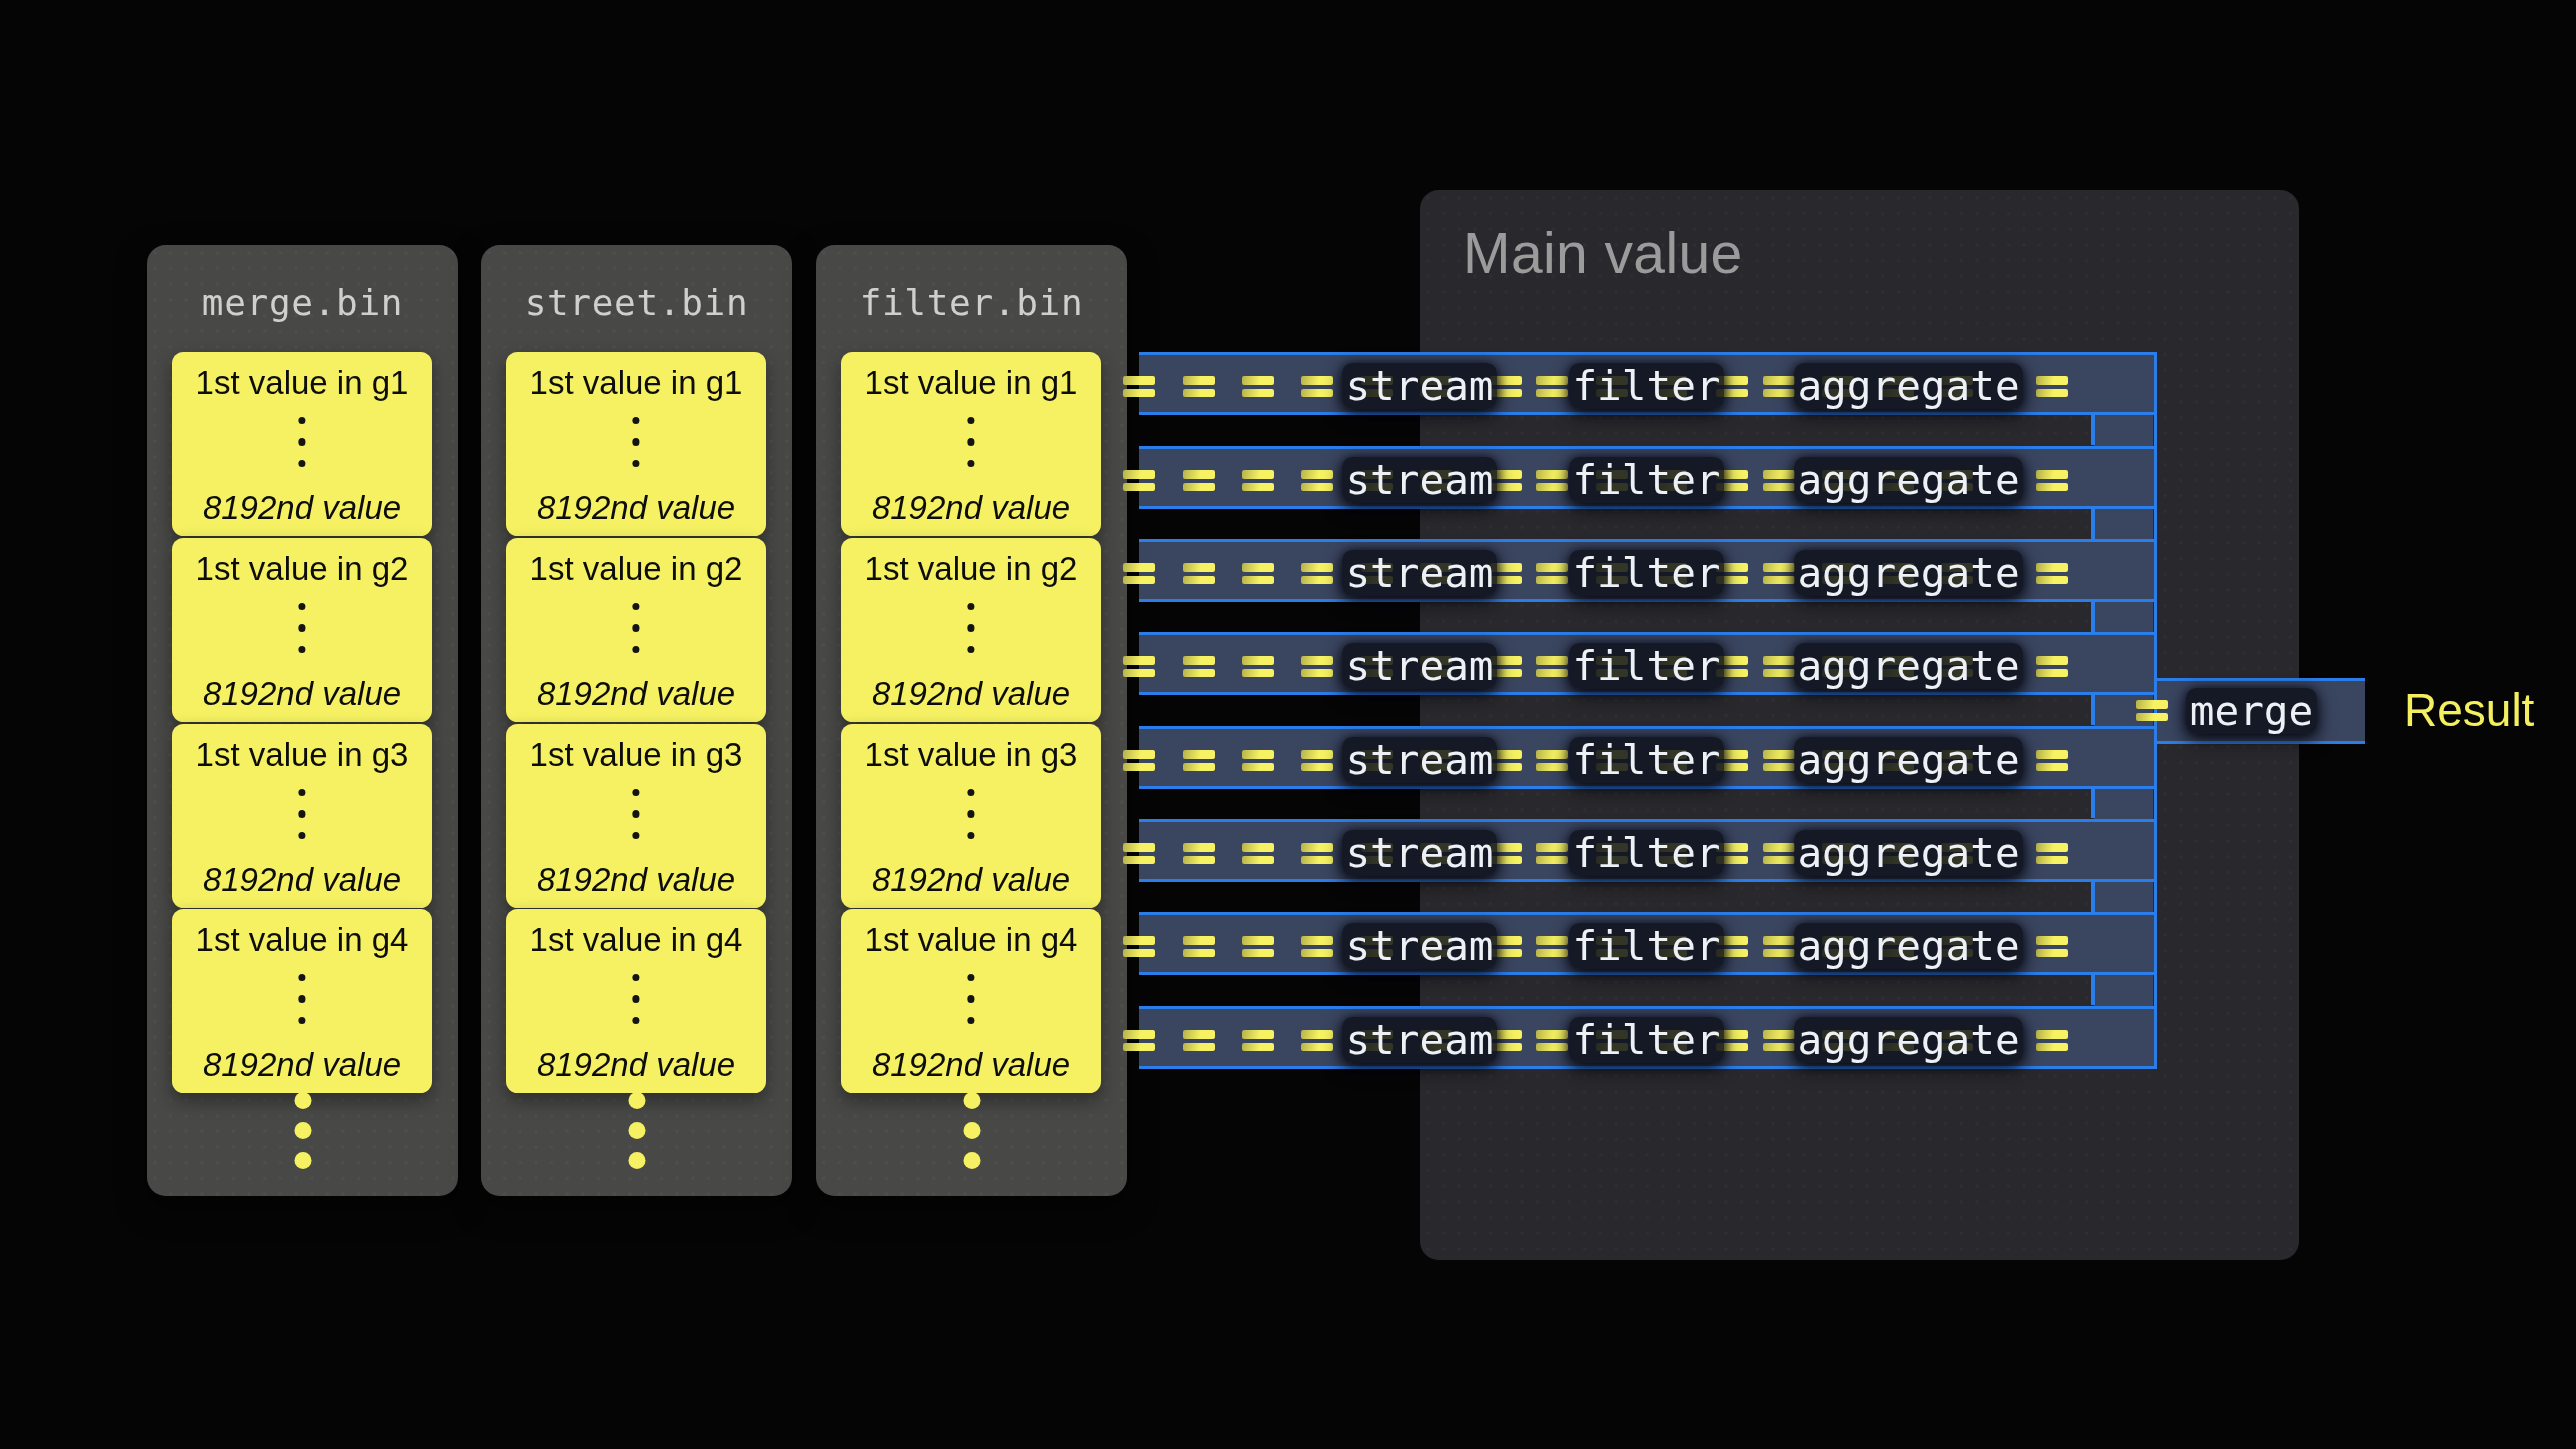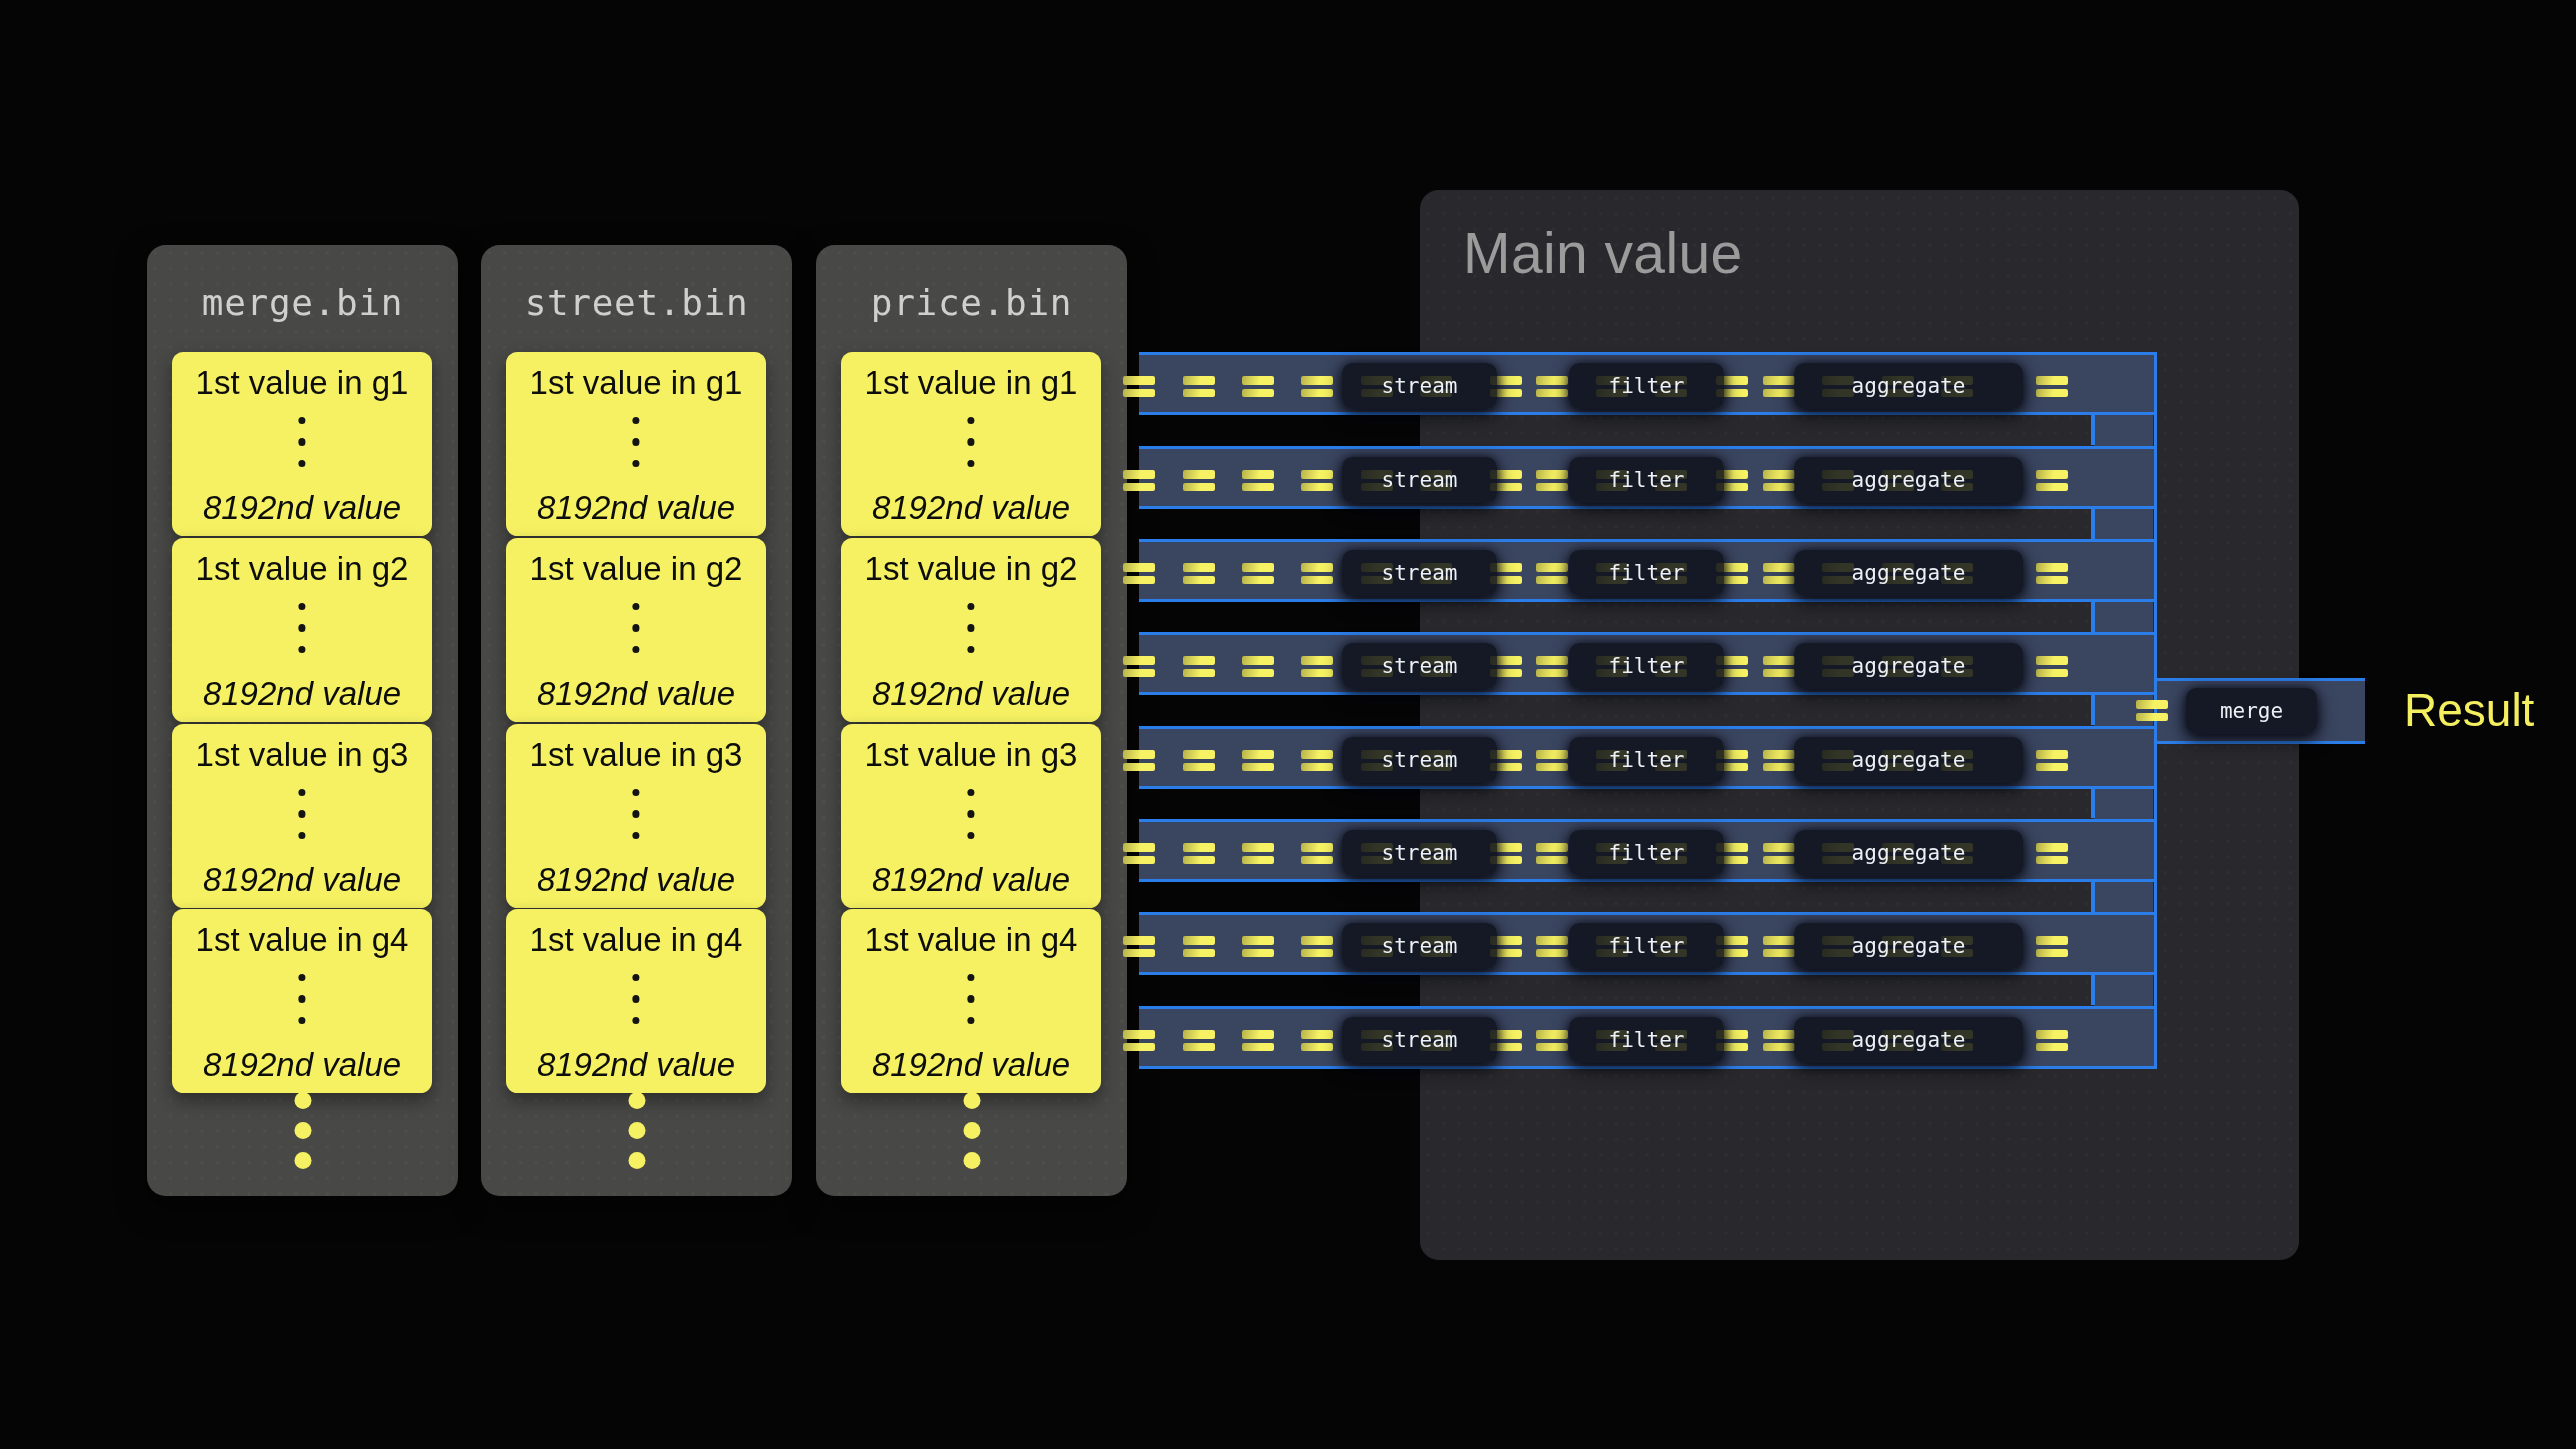--- a/index.html
+++ b/index.html
@@ -167,21 +167,21 @@
   .chip {
     position: absolute;
     top: 7.9px;
     height: 46px;
     box-sizing: border-box;
     background: rgba(13, 17, 26, 0.84);
     border-radius: 10px;
     box-shadow: 0 5.7px 18.6px rgba(2, 4, 10, 0.85), 0 0 10px rgba(2, 4, 10, 0.6);
     color: #edf1f6;
     font-family: "DejaVu Sans Mono", monospace;
-    font-size: 21px;
+    font-size: 41px;
     line-height: 46px;
     text-align: center;
   }
 
   
   .merge-tab {
     position: absolute;
     left: 2157px;
     top: 678px;
     width: 208px;
@@ -304,21 +304,21 @@
           </div>
           <div class="g-last">8192nd value</div>
         </div>
         <div class="file-ellipsis">
           <i></i>
           <i></i>
           <i></i>
         </div>
       </div>
       <div class="file-box" style="left: 816px;">
-        <div class="file-header">price.bin</div>
+        <div class="file-header">filter.bin</div>
         <div class="group-block" style="top: 107px;">
           <div class="g-first">1st value in g1</div>
           <div class="g-dots">
             <i></i>
             <i></i>
             <i></i>
           </div>
           <div class="g-last">8192nd value</div>
         </div>
         <div class="group-block" style="top: 293px;">

